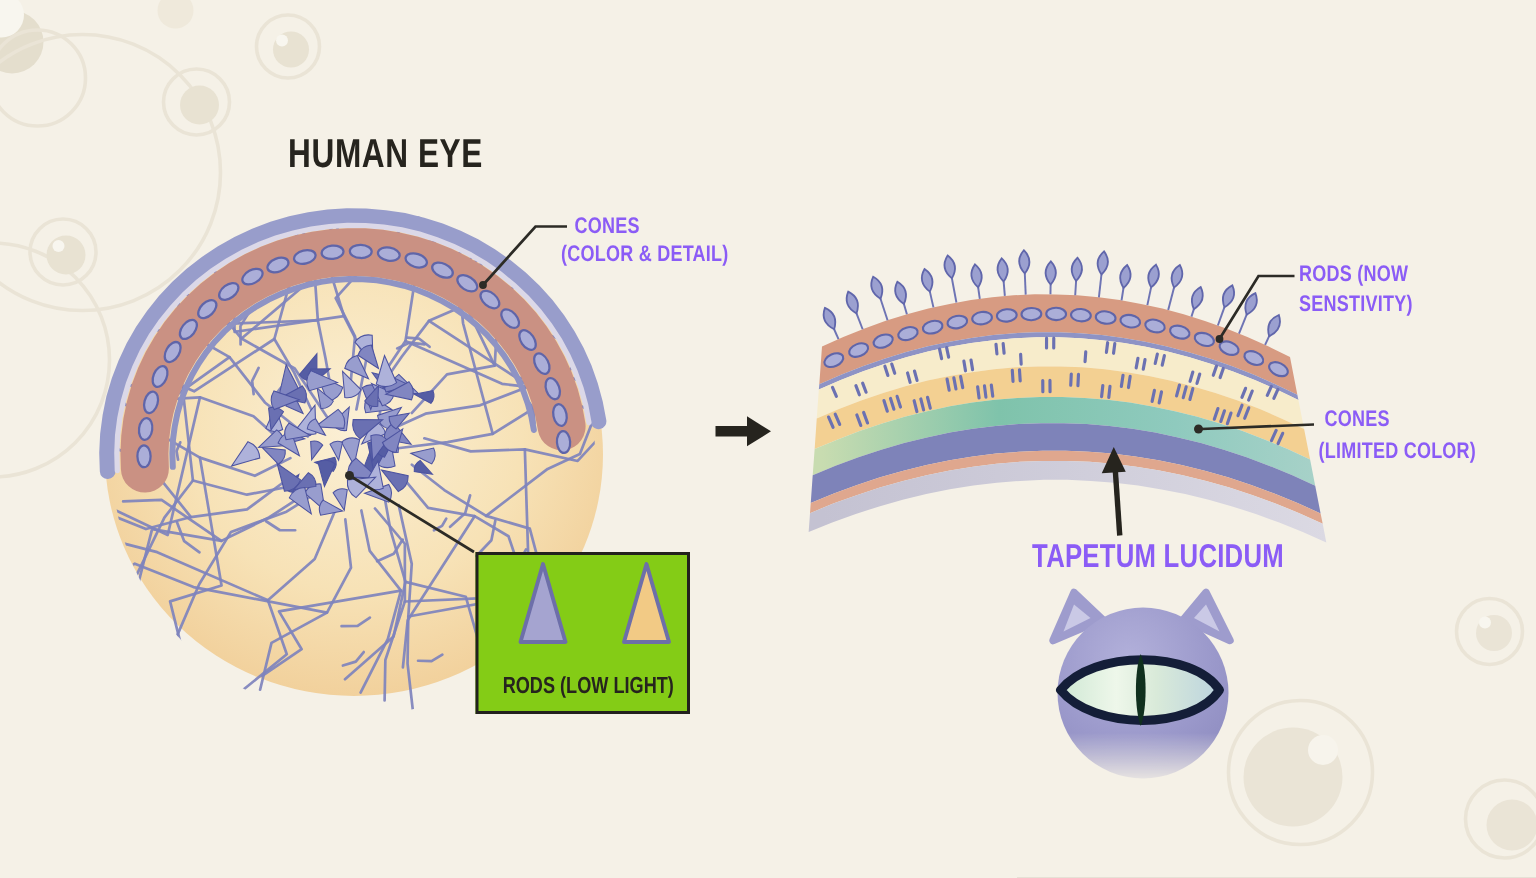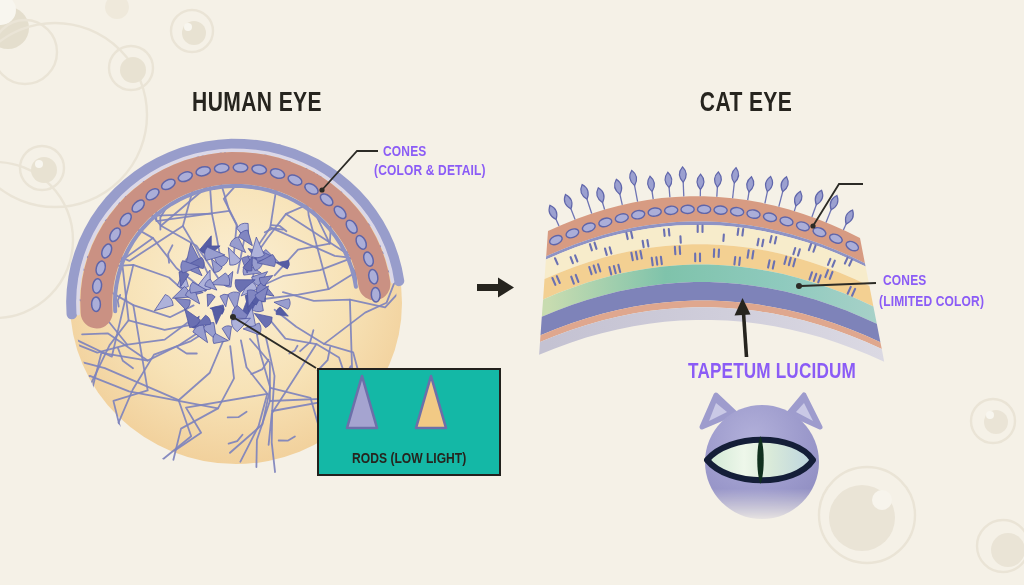--- a/index.html
+++ b/index.html
@@ -6,22 +6,22 @@
   #canvas{position:relative;width:1024px;height:585px;overflow:hidden;
           background:#f5f1e7;font-family:"Liberation Sans",sans-serif;text-decoration:underline;}
   #scene{position:absolute;left:0;top:0;}
   .ttl{position:absolute;transform:translateX(-50%);font-size:27px;font-weight:bold;
        color:#26241e;letter-spacing:.5px;white-space:nowrap;}
   .lbl{position:absolute;font-size:15px;font-weight:bold;color:#8b5cf6;
        line-height:19px;white-space:nowrap;letter-spacing:.2px;}
   .cond{display:inline-block;transform:scaleX(.78);transform-origin:50% 50%;}
   .cond-l{display:inline-block;transform:scaleX(.80);transform-origin:0 50%;}
   .tap{font-size:22px;transform:translateX(-50%);}
-  .legend{position:absolute;left:317px;top:368px;width:184px;height:108px;
-          background:#14b8a6;border:2.5px solid #22211d;box-sizing:border-box;}
+  .legend{position:absolute;left:317px;top:368px;width:143px;height:108px;
+          background:#84cc16;border:2.5px solid #22211d;box-sizing:border-box;}
   .legend-label{position:absolute;left:0;right:0;bottom:7px;text-align:center;
           font-size:15.5px;font-weight:bold;color:#26241e;white-space:nowrap;}
 </style>
 </head>
 <body>
 
 <div id="canvas">
 
 <svg id="scene" width="1024" height="585" viewBox="0 0 1024 585">
   <defs>
@@ -507,29 +507,30 @@
     <polyline points="863,184 839,184 813,226"></polyline>
     <circle cx="813" cy="226" r="2.6" fill="#2c2b26" stroke="none"></circle>
     <line x1="876" y1="283" x2="801" y2="286"></line>
     <circle cx="799" cy="286" r="3" fill="#2c2b26" stroke="none"></circle>
   </g>
 </svg>
 
 <div class="ttl" style="left:257px;top:87px">
   <span class="cond">HUMAN EYE</span>
 </div>
-<div class="ttl" style="left:746px;top:87px">
-  <span class="cond">CAT EYE</span>
-</div>
 
 <div class="lbl" style="left:374px;top:141px">
   <span class="cond-l" style="margin-left:9px">CONES</span><br>
   <span class="cond-l">(COLOR &amp; DETAIL)</span>
 </div>
 
+<div class="lbl" style="left:866px;top:173px;line-height:20px">
+  <span class="cond-l">RODS (NOW</span><br>
+  <span class="cond-l">SENSTIVITY)</span>
+</div>
 
 <div class="lbl" style="left:879px;top:269px;line-height:21px">
   <span class="cond-l" style="margin-left:4px">CONES</span><br>
   <span class="cond-l">(LIMITED COLOR)</span>
 </div>
 
 <div class="lbl tap" style="left:772px;top:361px">
   <span class="cond">TAPETUM LUCIDUM</span>
 </div>
 

